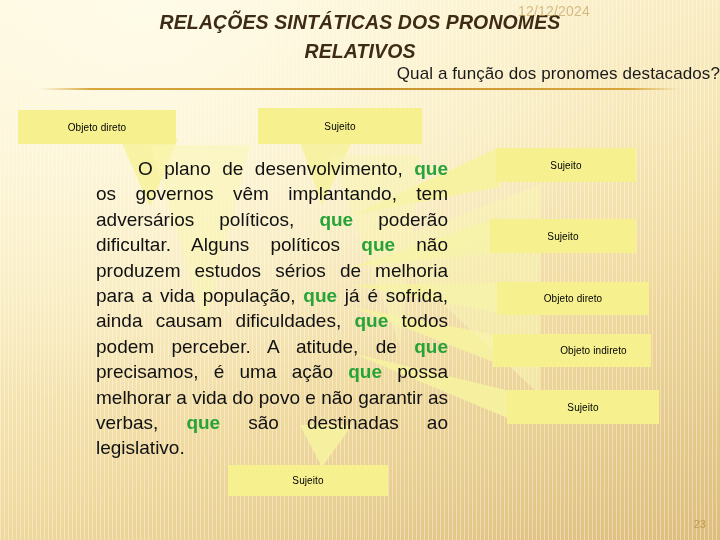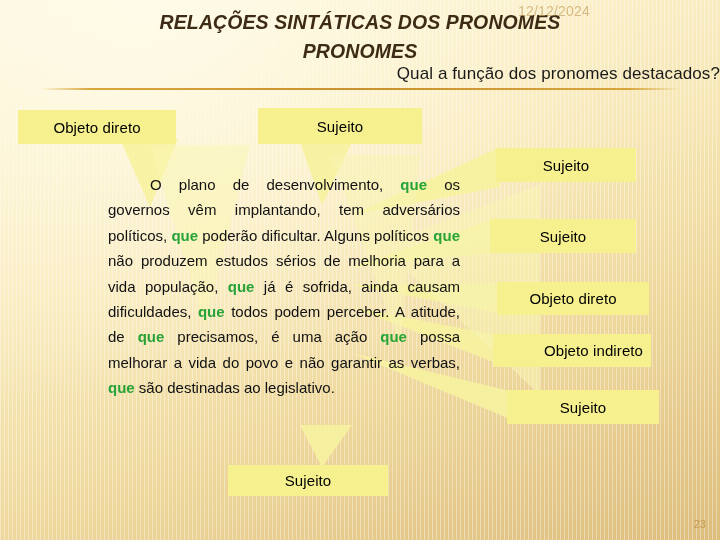--- a/index.html
+++ b/index.html
@@ -88,44 +88,43 @@
     left: 0; top: 95px;
     width: 720px; height: 420px;
     pointer-events: none;
   }
 
   
   .callout {
     position: absolute;
     background: #f6f18e;
     color: #000;
-    font-size: 15px;
+    font-size: 10px;
     font-weight: bold;
     letter-spacing: 0.1px;
     display: flex;
     align-items: center;
     justify-content: center;
     box-sizing: border-box;
     white-space: nowrap;
   }
   .callout.plain { font-weight: normal; }
 
   
   #body-text {
     position: absolute;
     left: 96px;
-    top: 172px;
+    top: 156px;
     width: 352px;
-    font-size: 15px;
+    font-size: 19px;
     line-height: 25.4px;
     color: #111;
     text-align: justify;
     text-justify: inter-word;
     text-indent: 42px;
-    margin-left: 12px;
   }
   #body-text .que {
     color: #27a338;
     font-weight: bold;
   }
 
   
   #page-number {
     position: absolute;
     right: 14px;
@@ -162,21 +161,21 @@
     </g>
     <g fill="#f9f5b4" opacity="0.55">
       <polygon points="150,50 250,50 205,230"></polygon>
       <polygon points="330,60 420,60 400,250"></polygon>
       <polygon points="380,150 540,90 540,300"></polygon>
     </g>
   </svg>
 
   <div id="title-block">
     <div class="slide-title">RELAÇÕES SINTÁTICAS DOS PRONOMES</div>
-    <div class="slide-title">PRONOMES</div>
+    <div class="slide-title">RELATIVOS</div>
   </div>
 
   <div id="timestamp">12/12/2024</div>
 
   <div id="subtitle">Qual a função dos pronomes destacados?</div>
 
   <div id="divider"></div>
 
   <div id="body-text"><span>O plano de desenvolvimento, </span><span class="que">que</span><span> os governos vêm implantando, tem adversários políticos, </span><span class="que">que</span><span> poderão dificultar. Alguns políticos </span><span class="que">que</span><span> não produzem estudos sérios de melhoria para a vida população, </span><span class="que">que</span><span> já é sofrida, ainda causam dificuldades, </span><span class="que">que</span><span> todos podem perceber. A atitude, de </span><span class="que">que</span><span> precisamos, é uma ação </span><span class="que">que</span><span> possa melhorar a vida do povo e não garantir as verbas, </span><span class="que">que</span><span> são destinadas ao legislativo.</span></div>
 

